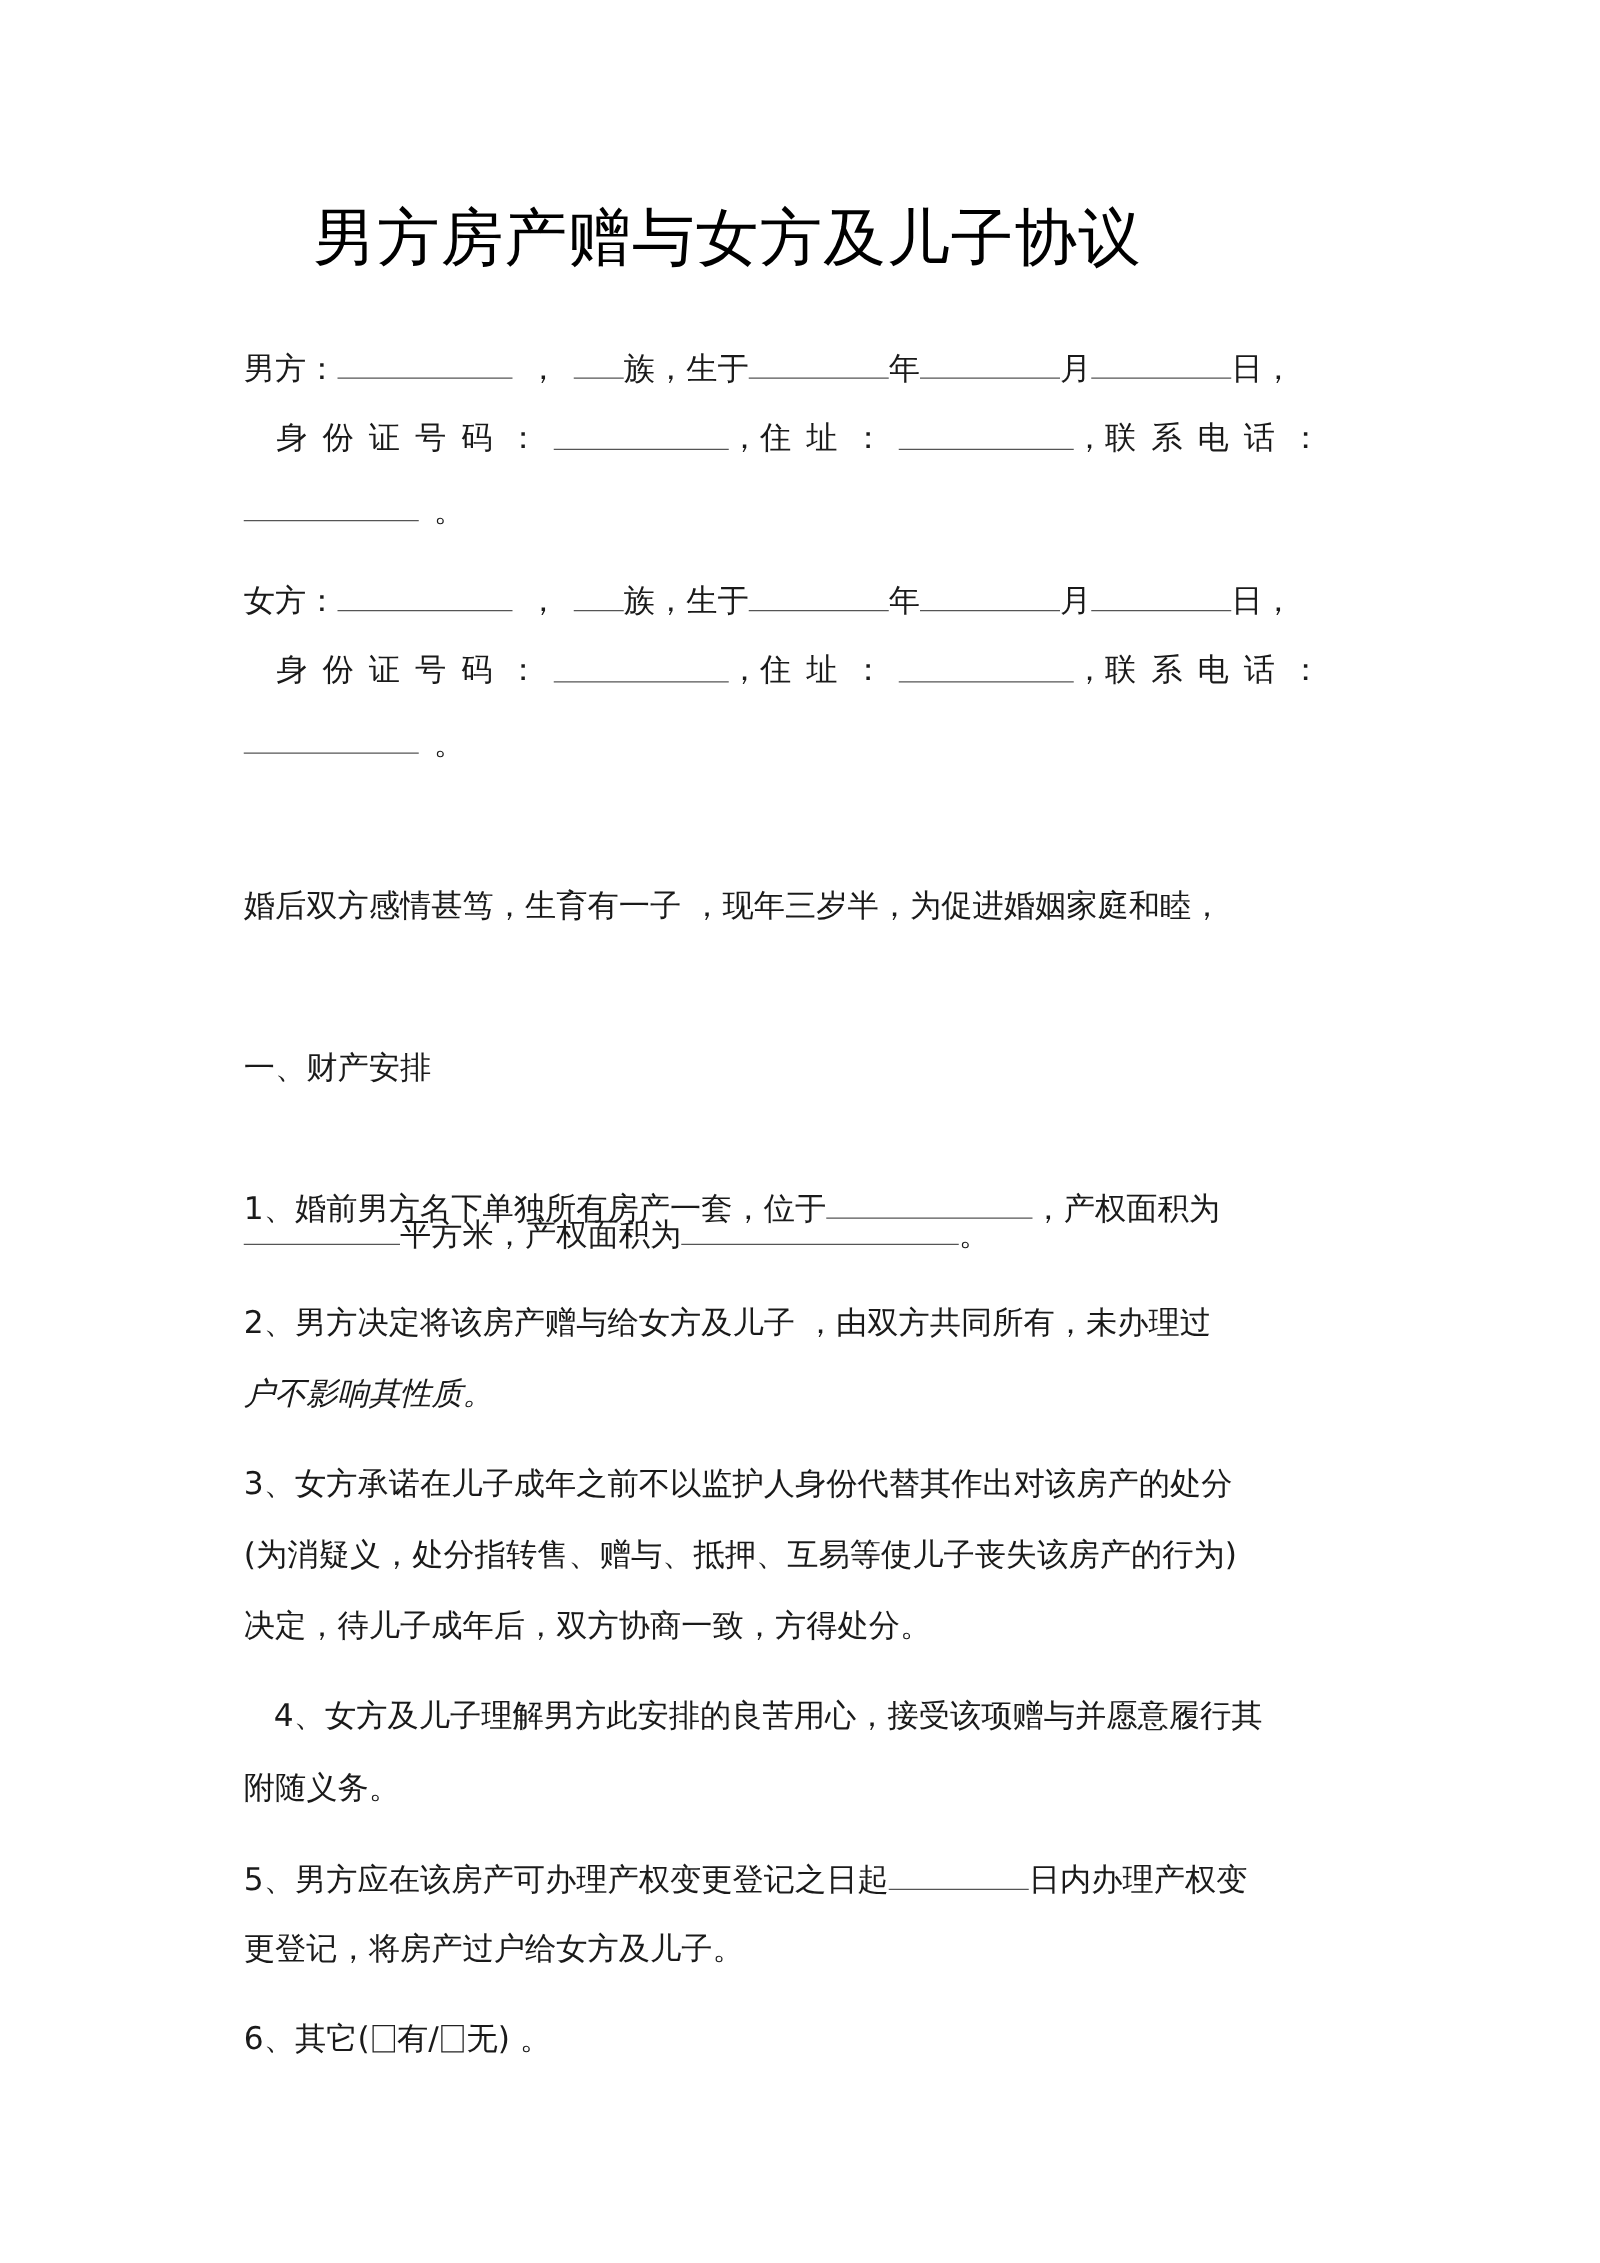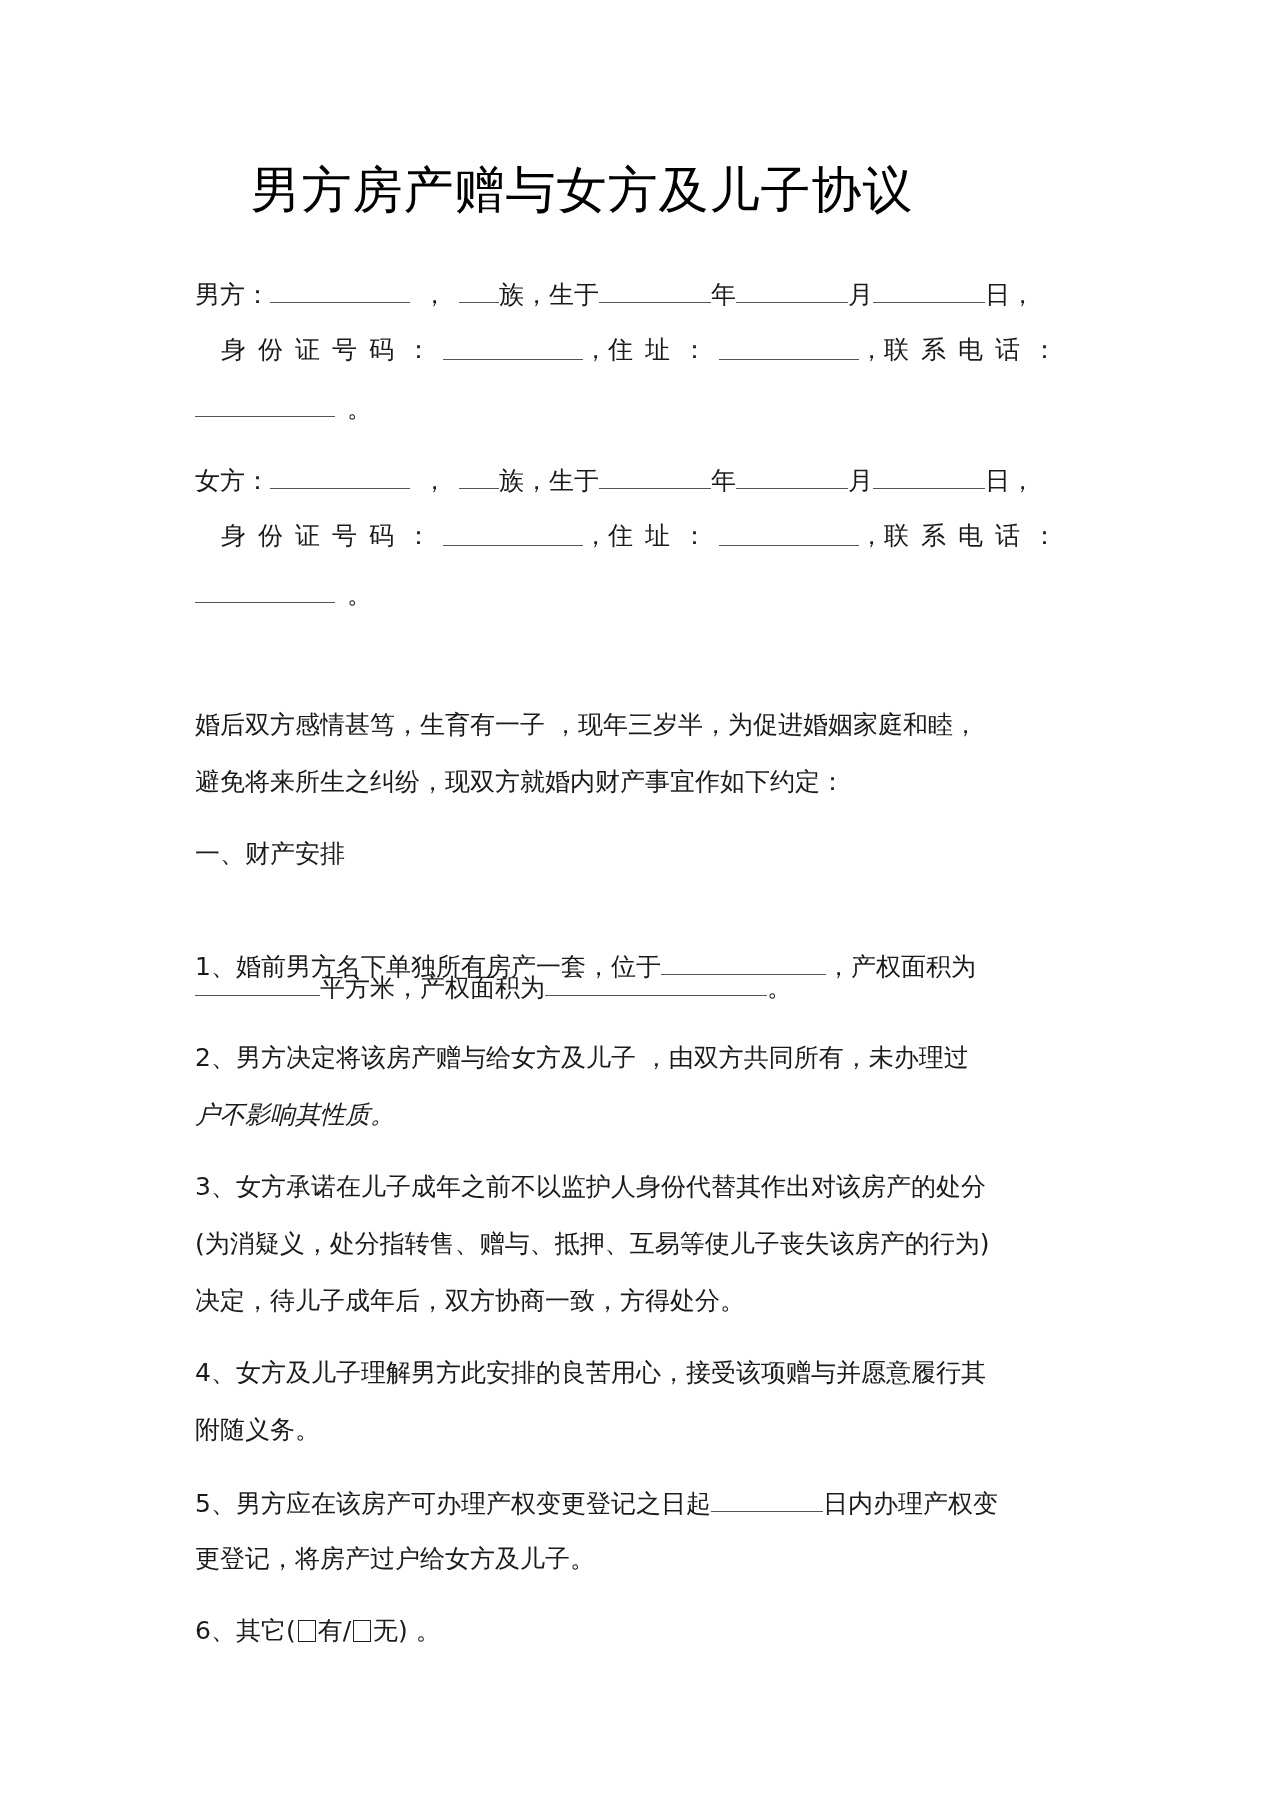--- a/index.html
+++ b/index.html
@@ -101,36 +101,35 @@
     <span style="letter-spacing:12px;">住址：</span>
     <span class="blank b10"></span>
     <span>，</span>
     <span style="letter-spacing:12px;">联系电话：</span>
   </div>
 
   <div class="line" style="top:576px;"><span class="blank b10"></span><span class="gap"></span><span>。</span></div>
 
 
   <div class="line" style="top:708px;">婚后双方感情甚笃，生育有一子 ，现年三岁半，为促进婚姻家庭和睦，</div>
-  <div class="line" style="top:765px;">避免将来所生之纠纷，现双方就婚内财产事宜作如下约定：</div>
 
   <div class="line" style="top:837px;">一、财产安排</div>
 
   <div class="line" style="top:912px;margin-top:36px;"><span>1、婚前男方名下单独所有房产一套，位于</span><span class="blank b12"></span><span>，产权面积为</span></div>
 
   <div class="line" style="top:969px;"><span class="blank b9"></span><span>平方米，产权面积为</span><span class="blank b16"></span><span>。</span></div>
 
   <div class="line" style="top:1041px;">2、男方决定将该房产赠与给女方及儿子 ，由双方共同所有，未办理过</div>
   <div class="line" style="top:1098px;font-style:italic;">户不影响其性质。</div>
 
   <div class="line" style="top:1170px;">3、女方承诺在儿子成年之前不以监护人身份代替其作出对该房产的处分</div>
   <div class="line" style="top:1227px;">(为消疑义，处分指转售、赠与、抵押、互易等使儿子丧失该房产的行为)</div>
   <div class="line" style="top:1284px;">决定，待儿子成年后，双方协商一致，方得处分。</div>
 
-  <div class="line" style="top:1356px;">4、女方及儿子理解男方此安排的良苦用心，接受该项赠与并愿意履行其</div>
+  <div class="line" style="top:1356px;margin-left:24px;">4、女方及儿子理解男方此安排的良苦用心，接受该项赠与并愿意履行其</div>
   <div class="line" style="top:1413px;">附随义务。</div>
 
   <div class="line" style="top:1485px;"><span>5、男方应在该房产可办理产权变更登记之日起</span><span class="blank b8"></span><span>日内办理产权变</span></div>
   <div class="line" style="top:1542px;">更登记，将房产过户给女方及儿子。</div>
 
   <div class="line" style="top:1614px;"><span>6、其它(</span><span class="checkbox"></span><span>有/</span><span class="checkbox"></span><span>无)</span><span> 。</span></div>
 
 </div>
 
 </body></html>

